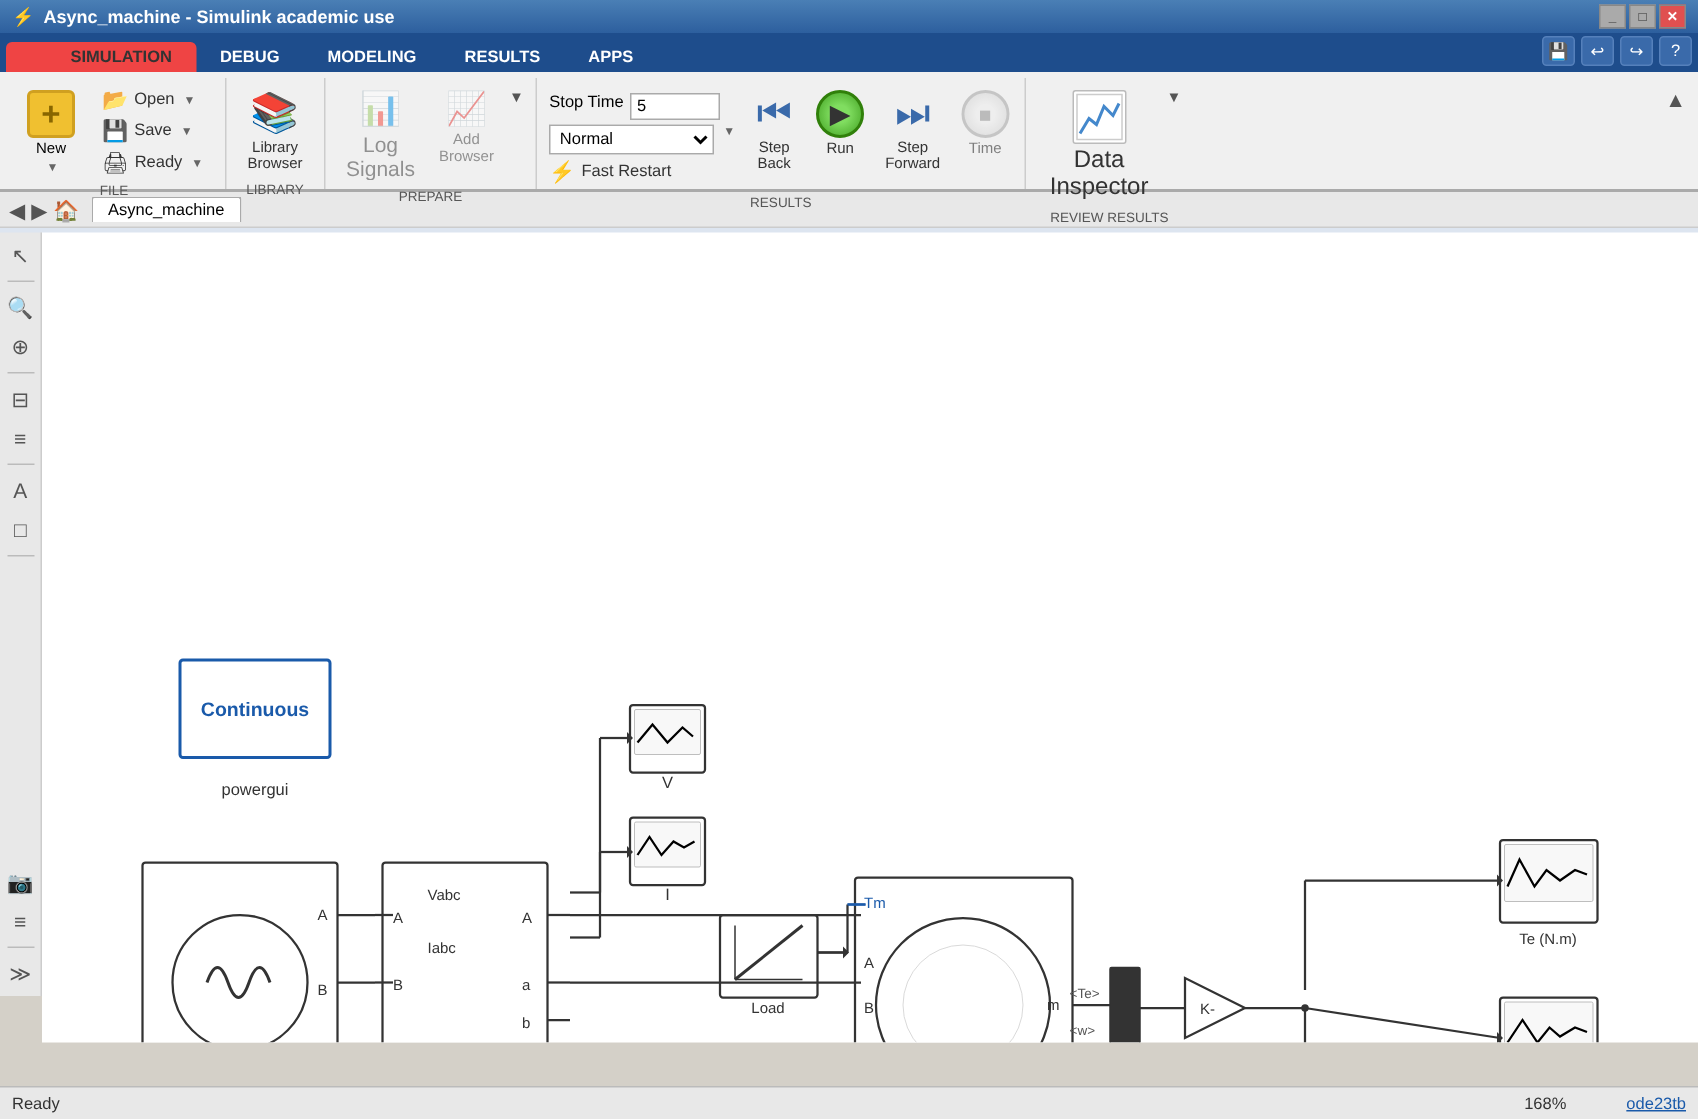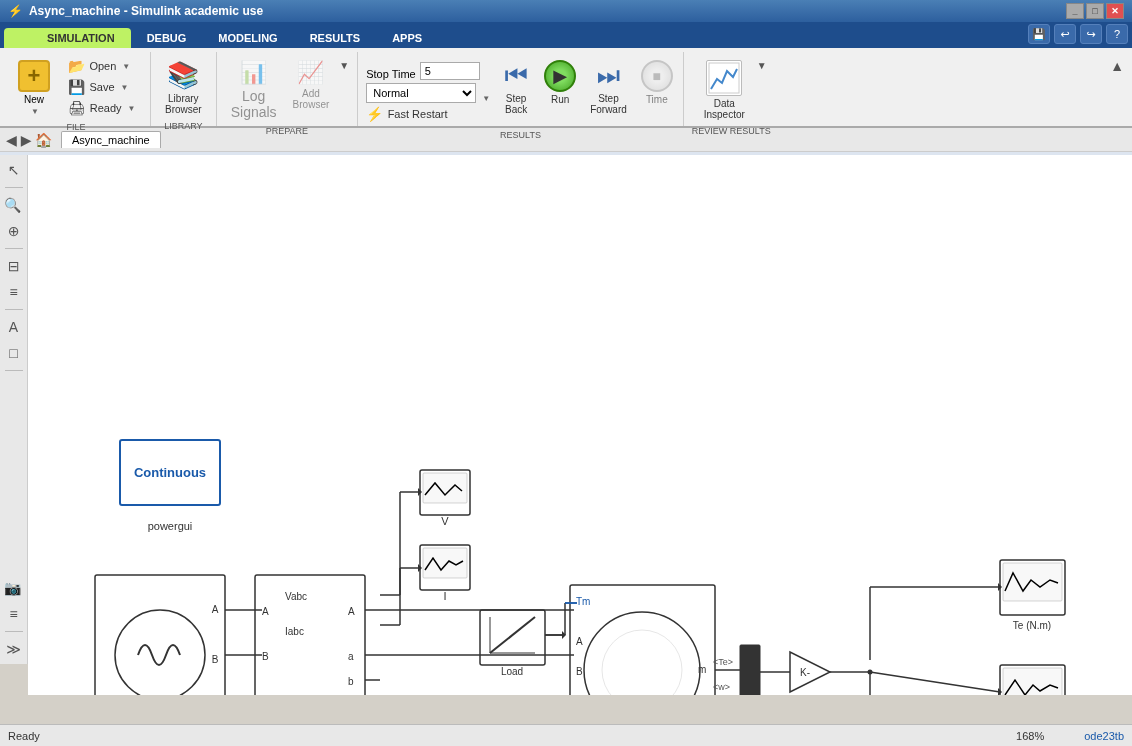--- a/index.html
+++ b/index.html
@@ -35,21 +35,21 @@
     .ribbon-tab {
       padding: 4px 16px;
       color: white;
       font-size: 11px;
       font-weight: bold;
       cursor: pointer;
       border-radius: 4px 4px 0 0;
       background: transparent;
     }
     .ribbon-tab.active {
-      background: #bef264;
+      background: #ef4444;
       color: #333;
       padding-left: 43px;
     }
     .ribbon-tab-right {
       margin-left: auto;
       display: flex;
       align-items: center;
       gap: 4px;
       padding-bottom: 4px;
     }
@@ -138,37 +138,37 @@
     .nav-btn {
       display: flex; flex-direction: column; align-items: center;
       padding: 4px 6px; cursor: pointer; min-width: 40px; font-size: 10px; color: #333; gap: 2px;
     }
     .nav-icon { font-size: 22px; color: #555; }
 
     
     .stoptime-section {
       display: flex; flex-direction: column; gap: 3px; padding: 6px 4px;
     }
-    .stoptime-row { display: flex; align-items: flex-end; gap: 4px; font-size: 11px; }
+    .stoptime-row { display: flex; align-items: flex-start; gap: 4px; font-size: 11px; }
     .stoptime-input {
       width: 60px; height: 18px; border: 1px solid #aaa; padding: 0 4px;
       font-size: 11px; background: white;
     }
     .sim-mode-select {
       width: 110px; height: 20px; border: 1px solid #aaa;
       font-size: 11px; background: white; padding: 0 2px;
     }
     .fast-restart-row {
       display: flex; align-items: center; gap: 4px; font-size: 11px; color: #333;
     }
 
     
     .data-inspector-btn {
       display: flex; flex-direction: column; align-items: center;
-      padding: 4px 8px; cursor: pointer; font-size: 10px; color: #333; gap: 2px;
+      padding: 4px 8px; cursor: pointer; font-size: 16px; color: #333; gap: 2px;
     }
     .di-icon {
       width: 36px; height: 36px; background: white; border: 1px solid #bbb;
       border-radius: 2px; display: flex; align-items: center; justify-content: center;
       position: relative; overflow: hidden;
     }
 
     
     #breadcrumb-bar {
       background: #e8e8e8; border-bottom: 1px solid #ccc;
@@ -209,21 +209,21 @@
     #canvas-svg { width: 100%; height: 100%; }
 
     
     #status-bar {
       position: absolute; bottom: 0; left: 0; right: 0; height: 22px;
       background: #e8e8e8; border-top: 1px solid #bbb;
       display: flex; align-items: center; padding: 0 8px;
       font-size: 11px; color: #333;
     }
     .status-right { margin-left: auto; display: flex; gap: 40px; }
-    .status-link { color: #1a5aaa; cursor: pointer; }
+    .status-link { color: #1a5aaa; cursor: pointer; text-decoration: underline; }
 
     
     .dropdown-arrow { font-size: 8px; color: #666; margin-left: 2px; }
   </style>
 </head>
 <body>
 
 <div id="title-bar">
   <span style="margin-right:6px;">⚡</span>
   <span>Async_machine - Simulink academic use</span>

